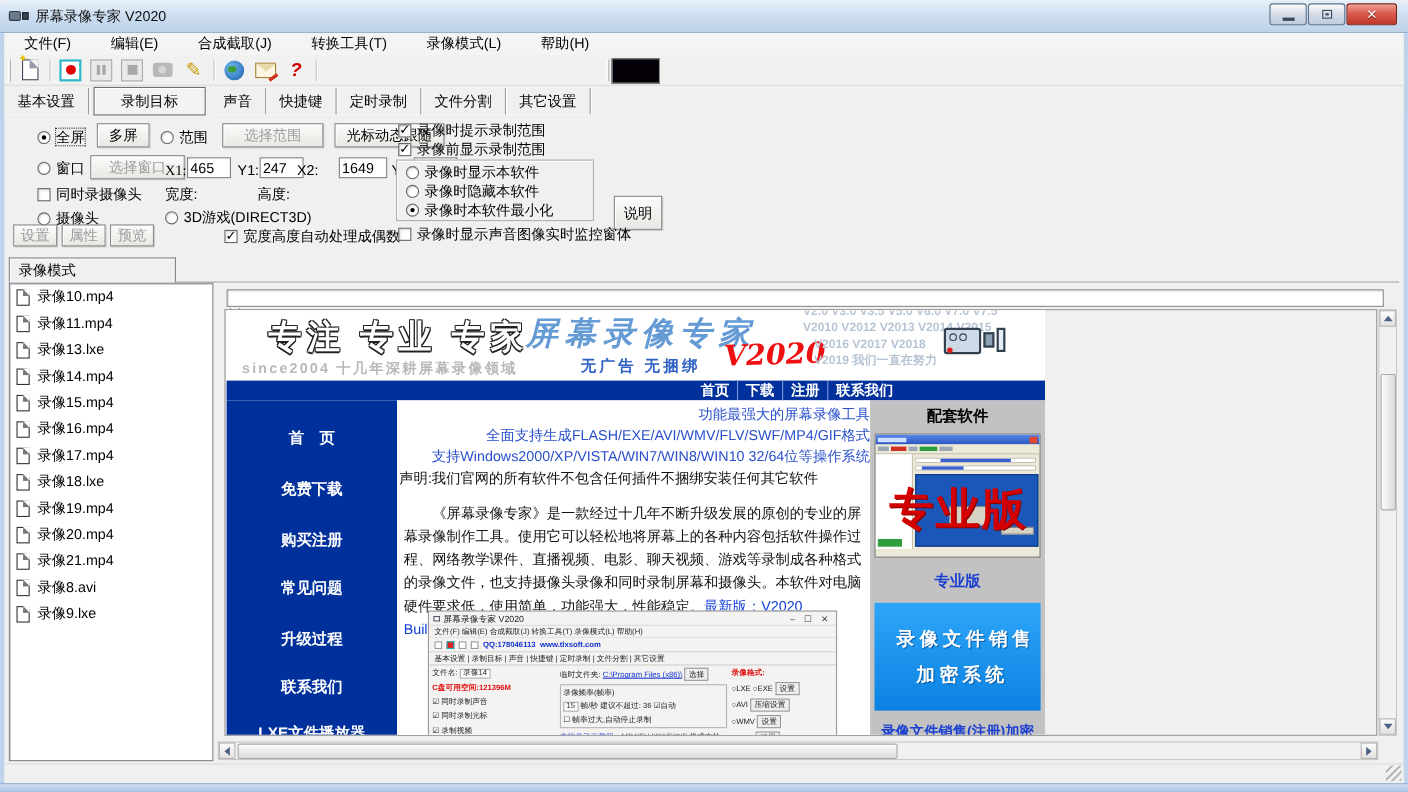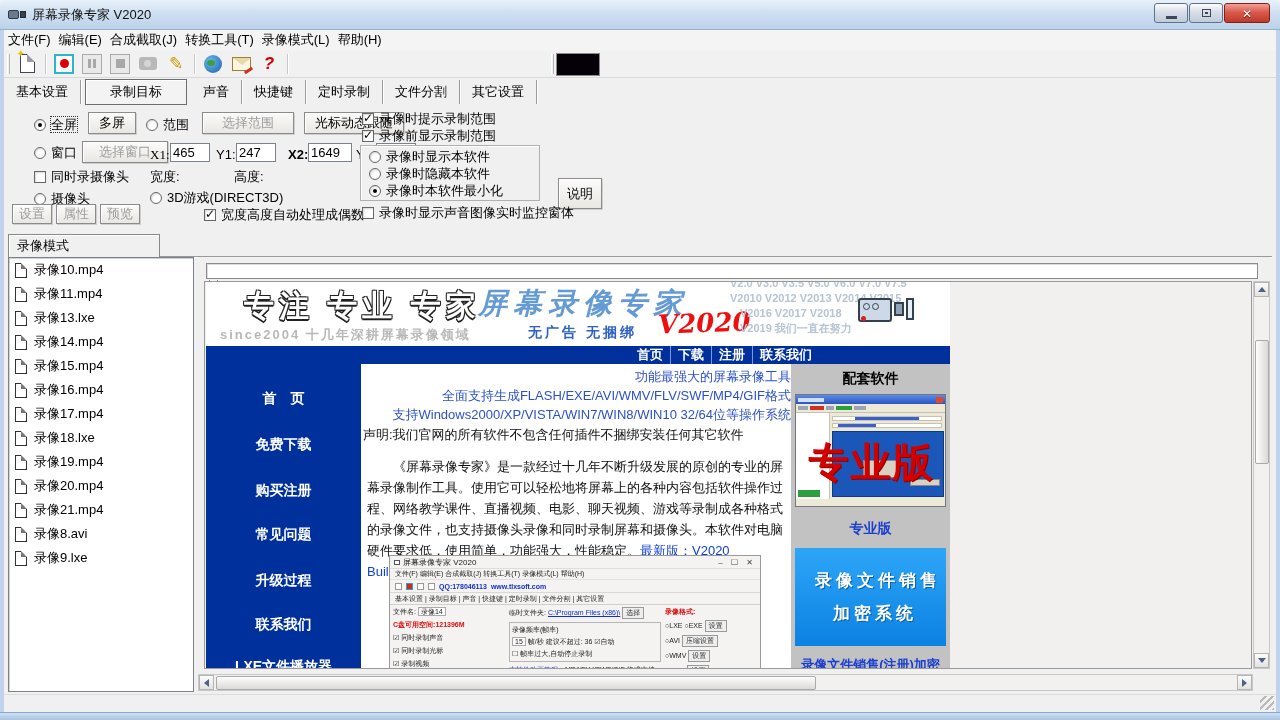--- a/index.html
+++ b/index.html
@@ -21,21 +21,21 @@
   .glyph-min{width:11px;height:3px;background:#3b4a5a;margin-top:8px;}
   .glyph-rest{width:9px;height:8px;border:1px solid #3b4a5a;background:transparent;position:relative;}
   .glyph-rest::after{content:"";position:absolute;left:2px;top:2px;width:3px;height:2px;background:#3b4a5a;}
   .glyph-x::before{content:"✕";color:#fff;font-size:12px;font-weight:bold;text-shadow:0 1px 1px #5c120b;}
   .frame-l,.frame-r{position:absolute;top:30px;width:4px;height:682px;background:#bfd4ec;}
   .frame-l{left:0;} .frame-r{right:0;}
   .bottom-band{position:absolute;left:0;top:712px;width:1280px;height:8px;background:linear-gradient(#cfe0f2,#a9c4e2);border-top:1px solid #8aa9cc;}
   
   .menubar{position:absolute;left:4px;top:30px;width:1272px;height:20px;background:#f4f4f4;
     display:flex;align-items:center;font-size:13px;}
-  .menu-item{padding:1px 4px;text-align:right;}
+  .menu-item{padding:1px 18px;text-align:right;}
   .toolbar{position:absolute;left:4px;top:50px;width:1272px;height:28px;background:#f1f1f1;
     border-bottom:1px solid #d9d9d9;display:flex;align-items:center;}
   .tgrip{width:3px;height:20px;border-left:1px solid #fff;border-right:1px solid #b5b5b5;margin:0 3px;}
   .tbtn{width:26px;height:24px;display:flex;align-items:center;justify-content:center;margin:0 1px;}
   .sep{width:1px;height:20px;background:#c7c7c7;margin:0 4px;box-shadow:1px 0 0 #fff;}
   .ic-page{width:15px;height:19px;background:#fff;border:1px solid #445;position:relative;}
   .ic-page::before{content:"";position:absolute;right:-1px;top:-1px;border:4px solid;border-color:#f1f1f1 #f1f1f1 #99a #99a;}
   .ic-page::after{content:"✦";position:absolute;left:-4px;top:-7px;color:#e6c200;font-size:10px;}
   .ic-rec{width:20px;height:20px;border:2px solid #2ab8c8;background:#fff;display:flex;align-items:center;justify-content:center;}
   .ic-rec i{width:9px;height:9px;border-radius:50%;background:#e00000;}
@@ -265,21 +265,21 @@
     <span class="abs" style="left:142px;top:12px;"><i class="rad"></i><span class="lbl">范围</span></span>
     <button class="b3 dis abs" style="left:198px;top:8px;width:92px;height:22px;">选择范围</button>
     <button class="b3 abs" style="left:300px;top:8px;width:100px;height:22px;">光标动态跟随</button>
 
     <span class="abs" style="left:30px;top:40px;"><i class="rad"></i><span class="lbl">窗口</span></span>
     <button class="b3 dis abs" style="left:78px;top:37px;width:86px;height:22px;">选择窗口</button>
     <span class="abs fine" style="left:146px;top:43px;font-family:Liberation Serif, serif;">X1:</span>
     <input class="inp abs" style="left: 166px; top: 39px; width: 40px;" value="465">
     <span class="abs fine" style="left:212px;top:43px;">Y1:</span>
     <input class="inp abs" style="left: 232px; top: 39px; width: 40px;" value="247">
-    <span class="abs fine" style="left:284px;top:43px;font-weight:bold;">X2:</span>
+    <span class="abs fine" style="left:266px;top:43px;">X2:</span>
     <input class="inp abs" style="left: 304px; top: 39px; width: 44px;" value="1649">
     <span class="abs fine" style="left:352px;top:43px;">Y2:</span>
     <input class="inp abs" style="left: 372px; top: 39px; width: 40px;" value="961">
 
     <span class="abs" style="left:30px;top:64px;"><i class="cb"></i><span class="lbl">同时录摄像头</span></span>
     <span class="abs fine" style="left:146px;top:64px;">宽度:</span>
     <span class="abs fine" style="left:230px;top:64px;">高度:</span>
 
     <span class="abs" style="left:30px;top:86px;"><i class="rad"></i><span class="lbl">摄像头</span></span>
     <span class="abs" style="left:146px;top:85px;"><i class="rad"></i><span class="lbl">3D游戏(DIRECT3D)</span></span>

